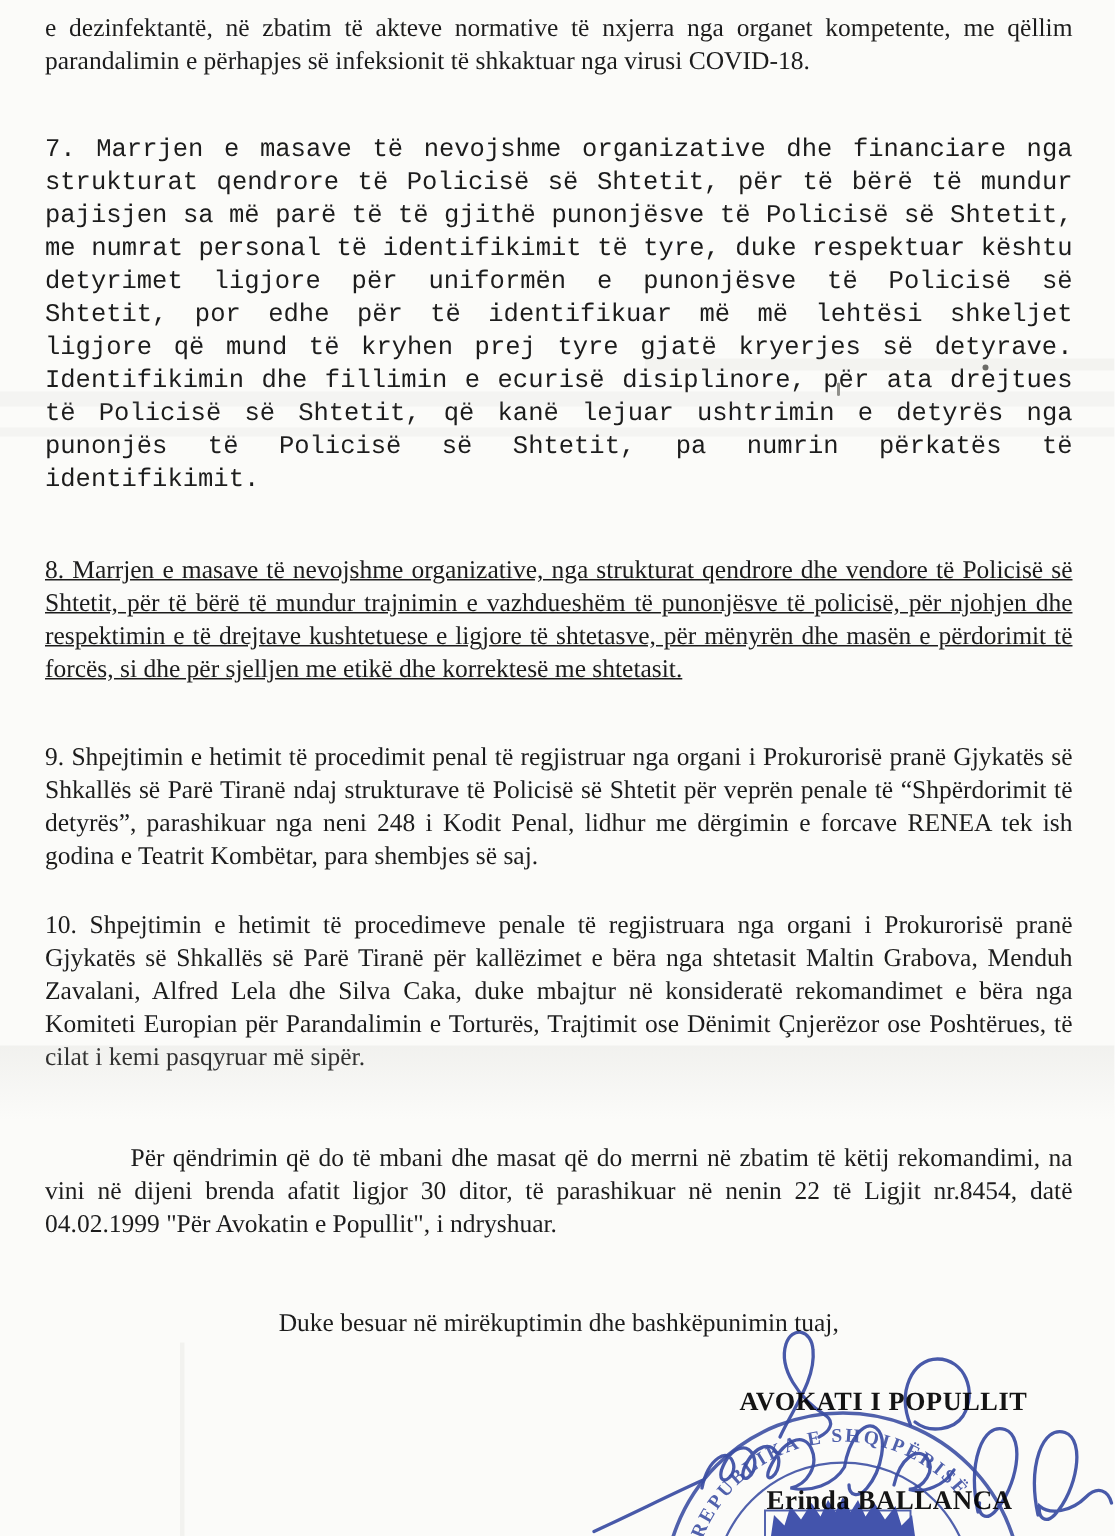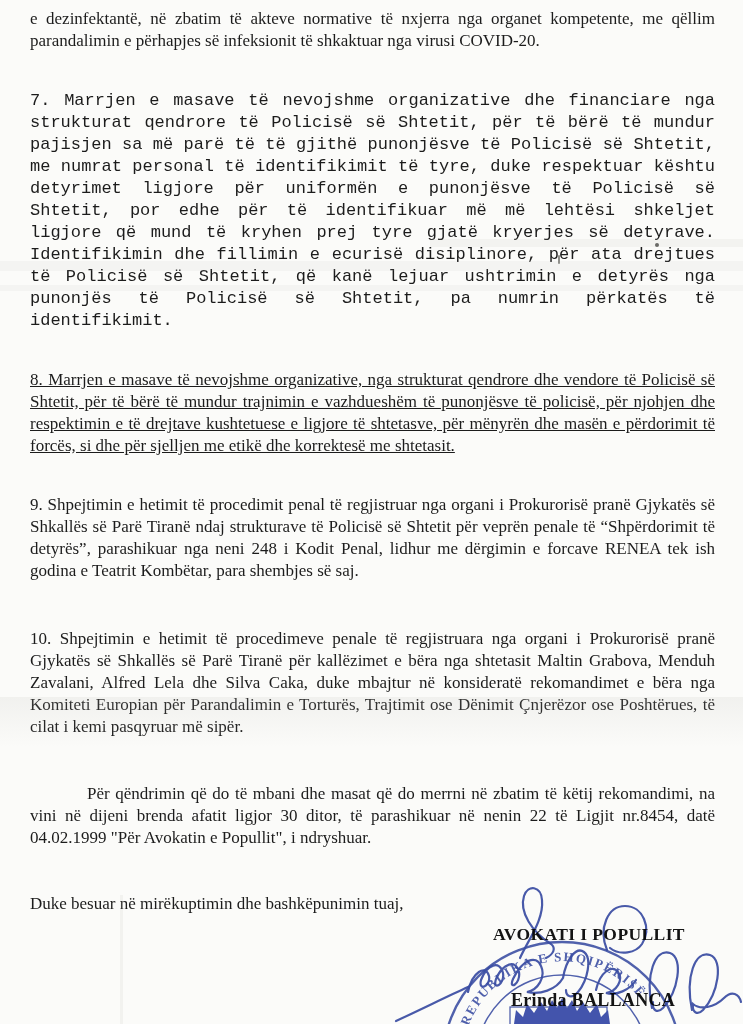--- a/index.html
+++ b/index.html
@@ -19,24 +19,24 @@
   .para {
     margin: 0;
     font-size: 17px;
     line-height: 22px;
     text-align: justify;
     color: #1c1c1c;
   }
   .p-cont  { margin-bottom: 38px; }
   .p-item7 { margin-bottom: 37px; font-family: Liberation Mono, monospace; }
   .p-item8 { margin-bottom: 37px; text-decoration: underline; }
-  .p-item9 { margin-bottom: 46px; }
+  .p-item9 { margin-bottom: 24px; }
   .p-item10{ margin-bottom: 45px; }
   .p-close { margin-bottom: 44px; text-indent: 57px; }
-  .p-vale  { text-align: left; }
+  .p-vale  { text-align: center; }
 
   
   .band { position: absolute; pointer-events: none; }
   #band1 { left: 430px; top: 239px; width: 313px; height: 8px;  background: rgba(188,188,182,0.12); }
   #band2 { left: 0;     top: 261px; width: 743px; height: 10px; background: rgba(188,188,182,0.10); }
   #band3 { left: 0;     top: 285px; width: 743px; height: 6px;  background: rgba(188,188,182,0.10); }
   #band4 { left: 0;     top: 697px; width: 743px; height: 50px;
            background: linear-gradient(rgba(188,188,182,0.16), rgba(188,188,182,0)); }
   #vstreak { left: 120px; top: 895px; width: 3px; height: 129px; background: rgba(180,180,175,0.12); }
   .speck { position: absolute; pointer-events: none; }
@@ -73,21 +73,21 @@
 <div class="page">
 
   <div class="band" id="band1"></div>
   <div class="band" id="band2"></div>
   <div class="band" id="band3"></div>
   <div class="band" id="band4"></div>
   <div class="band" id="vstreak"></div>
   <div class="speck" id="speck1"></div>
   <div class="speck" id="speck2"></div>
 
-  <p class="para p-cont">e dezinfektantë, në zbatim të akteve normative të nxjerra nga organet kompetente, me qëllim parandalimin e përhapjes së infeksionit të shkaktuar nga virusi COVID-20.</p>
+  <p class="para p-cont">e dezinfektantë, në zbatim të akteve normative të nxjerra nga organet kompetente, me qëllim parandalimin e përhapjes së infeksionit të shkaktuar nga virusi COVID-18.</p>
 
   <p class="para p-item7">7. Marrjen e masave të nevojshme organizative dhe financiare nga strukturat qendrore të Policisë së Shtetit, për të bërë të mundur pajisjen sa më parë të të gjithë punonjësve të Policisë së Shtetit, me numrat personal të identifikimit të tyre, duke respektuar kështu detyrimet ligjore për uniformën e punonjësve të Policisë së Shtetit, por edhe për të identifikuar më më lehtësi shkeljet ligjore që mund të kryhen prej tyre gjatë kryerjes së detyrave. Identifikimin dhe fillimin e ecurisë disiplinore, për ata drejtues të Policisë së Shtetit, që kanë lejuar ushtrimin e detyrës nga punonjës të Policisë së Shtetit, pa numrin përkatës të identifikimit.</p>
 
   <p class="para p-item8">8. Marrjen e masave të nevojshme organizative, nga strukturat qendrore dhe vendore të Policisë së Shtetit, për të bërë të mundur trajnimin e vazhdueshëm të punonjësve të policisë, për njohjen dhe respektimin e të drejtave kushtetuese e ligjore të shtetasve, për mënyrën dhe masën e përdorimit të forcës, si dhe për sjelljen me etikë dhe korrektesë me shtetasit.</p>
 
   <p class="para p-item9">9. Shpejtimin e hetimit të procedimit penal të regjistruar nga organi i Prokurorisë pranë Gjykatës së Shkallës së Parë Tiranë ndaj strukturave të Policisë së Shtetit për veprën penale të “Shpërdorimit të detyrës”, parashikuar nga neni 248 i Kodit Penal, lidhur me dërgimin e forcave RENEA tek ish godina e Teatrit Kombëtar, para shembjes së saj.</p>
 
   <p class="para p-item10">10. Shpejtimin e hetimit të procedimeve penale të regjistruara nga organi i Prokurorisë pranë Gjykatës së Shkallës së Parë Tiranë për kallëzimet e bëra nga shtetasit Maltin Grabova, Menduh Zavalani, Alfred Lela dhe Silva Caka, duke mbajtur në konsideratë rekomandimet e bëra nga Komiteti Europian për Parandalimin e Torturës, Trajtimit ose Dënimit Çnjerëzor ose Poshtërues, të cilat i kemi pasqyruar më sipër.</p>
 
   <p class="para p-close">Për qëndrimin që do të mbani dhe masat që do merrni në zbatim të këtij rekomandimi, na vini në dijeni brenda afatit ligjor 30 ditor, të parashikuar në nenin 22 të Ligjit nr.8454, datë 04.02.1999 "Për Avokatin e Popullit", i ndryshuar.</p>

